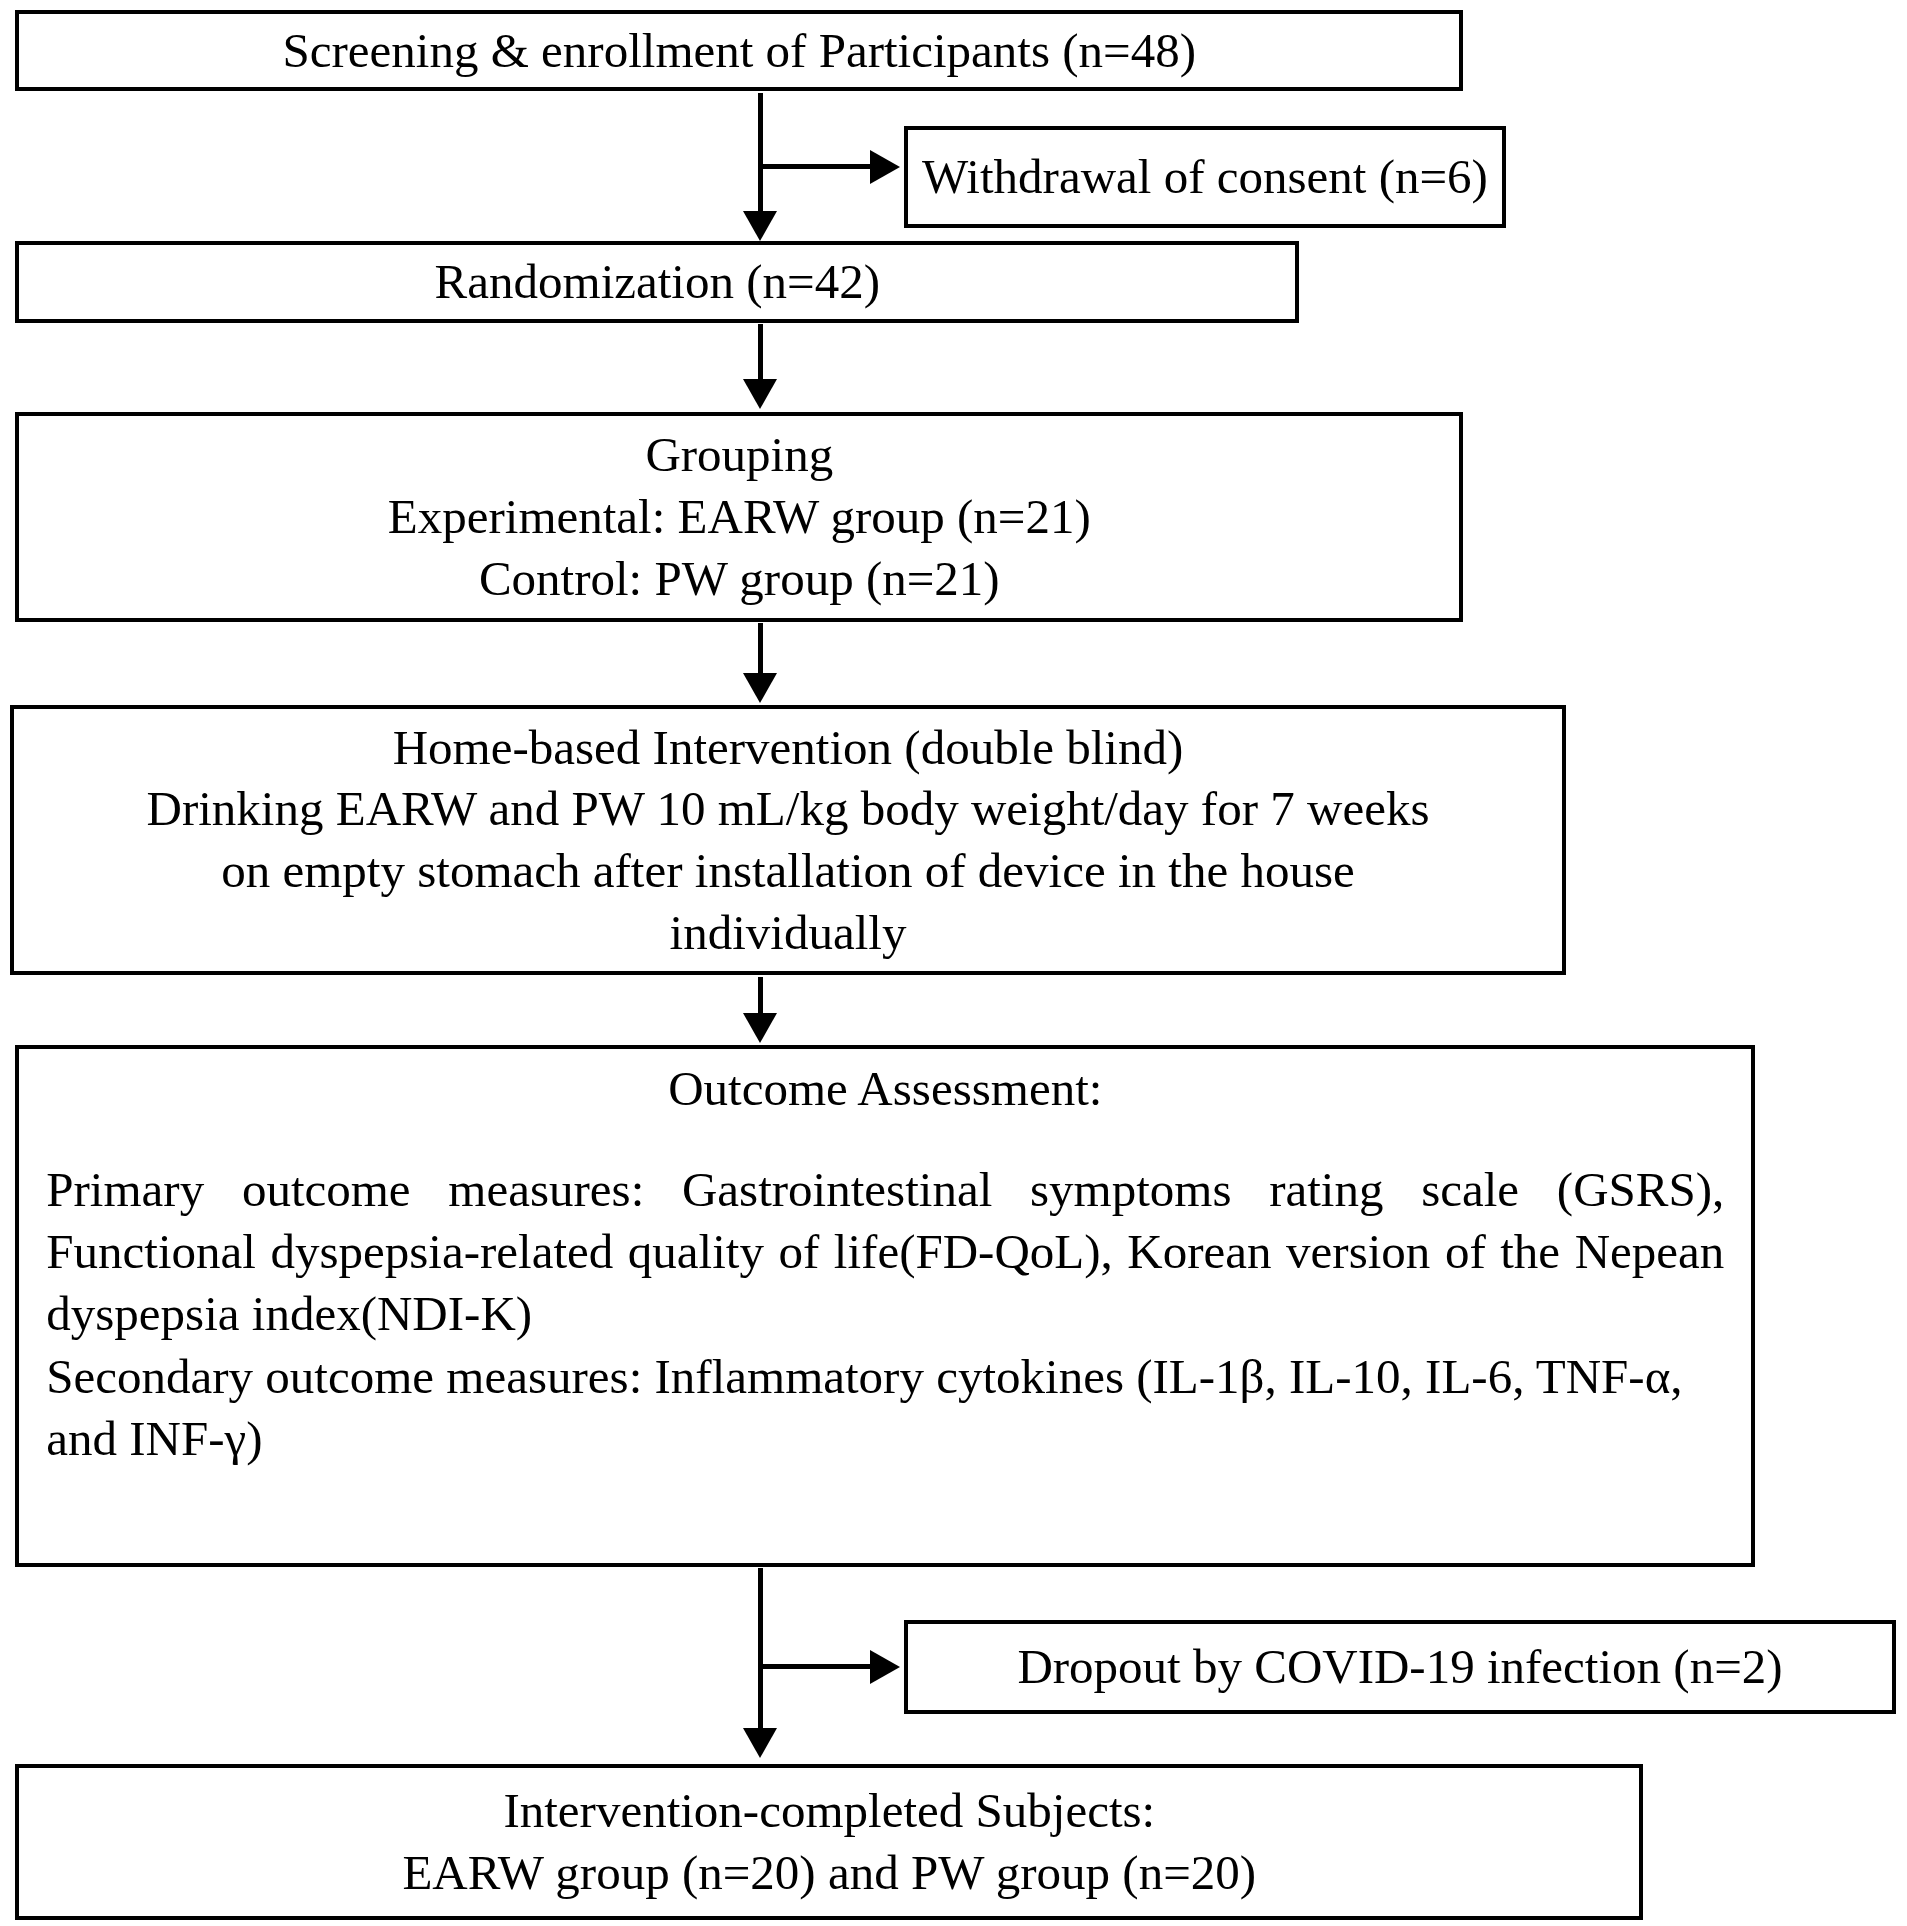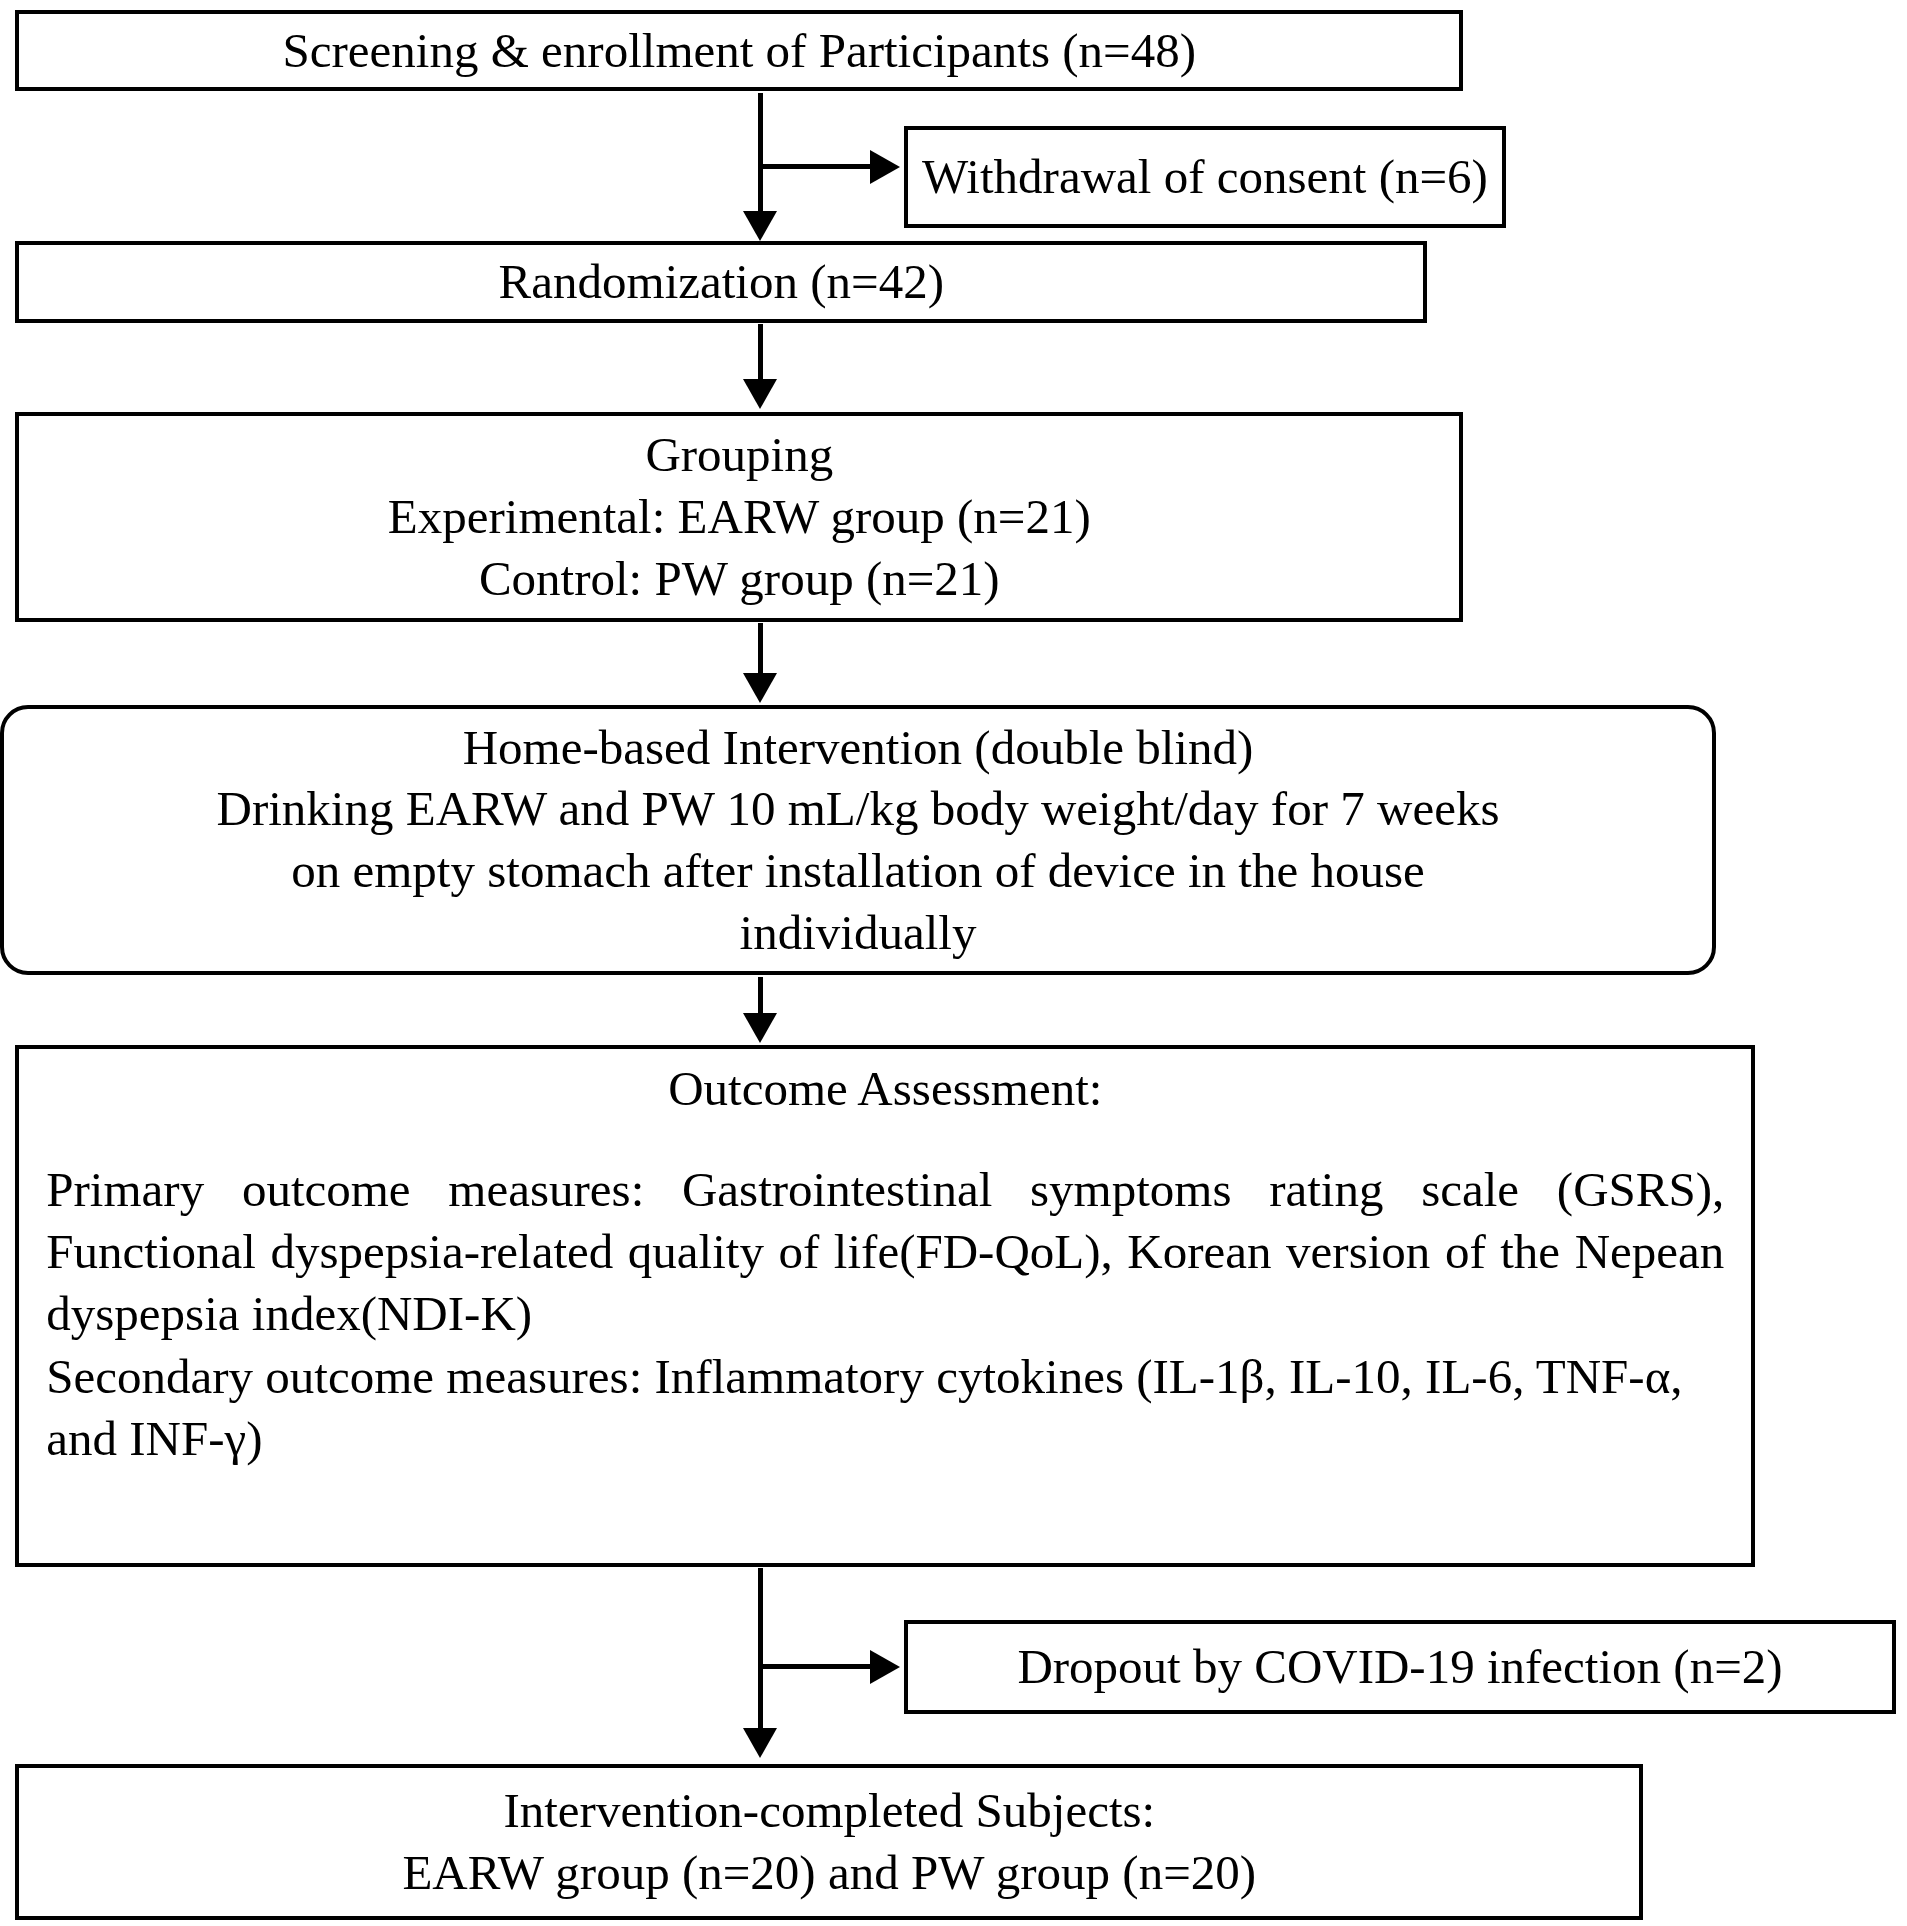--- a/index.html
+++ b/index.html
@@ -29,23 +29,23 @@
   }
   .box .line {
     display: block;
     white-space: nowrap;
     font-size: 49px;
     line-height: 1.26;
   }
   
   #box-screening { left: 15.3px;  top: 10px;   width: 1448px; height: 81px; }
   #box-withdrawal{ left: 904px;top: 126px;  width: 602px; height: 102px; }
-  #box-random    { left: 15.3px;  top: 241px;  width: 1412px; height: 82px; }
+  #box-random    { left: 15.3px;  top: 241px;  width: 1284px; height: 82px; }
   #box-grouping  { left: 15.3px;  top: 412px;  width: 1448px; height: 210px; }
-  #box-intervention { left: 0; top: 705px; width: 1716px; height: 270px; border-radius: 28px; }
+  #box-intervention { left: 10px; top: 705px; width: 1556px; height: 270px; }
   #box-outcome   { left: 15.3px;  top: 1045px; width: 1740px; height: 522px; }
   #box-dropout   { left: 904px;top: 1620px; width: 992px; height: 94px; }
   #box-final     { left: 15.3px;  top: 1764px; width: 1628px; height: 156px; }
 
   #box-outcome {
     justify-content: flex-start;
     align-items: stretch;
     padding: 8.2px 27px 0 27px;
   }
   #box-outcome .centered {

